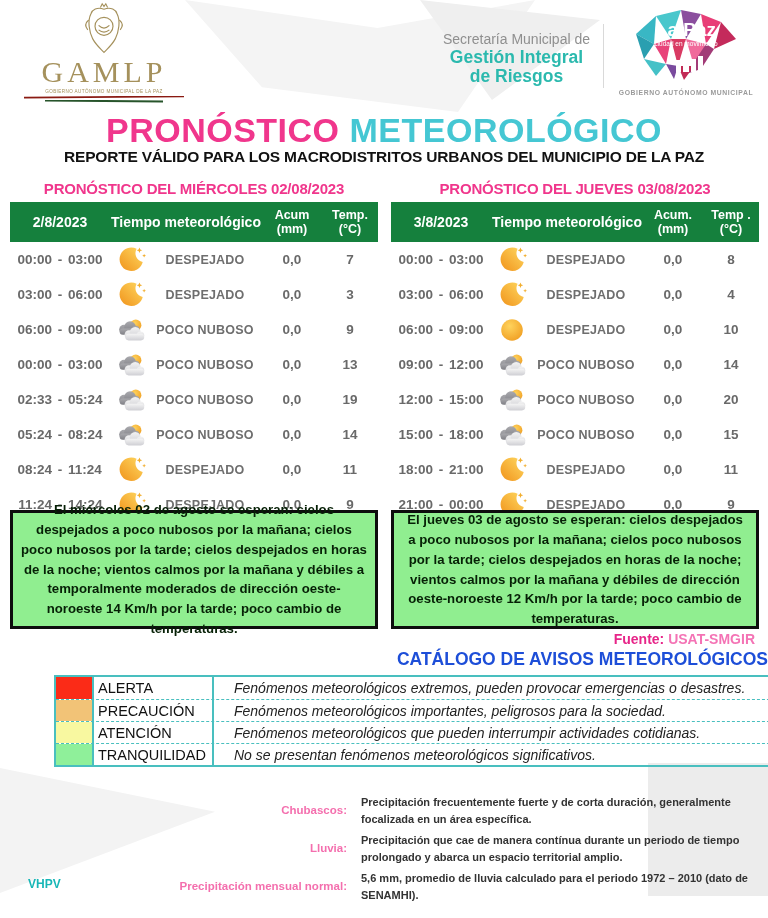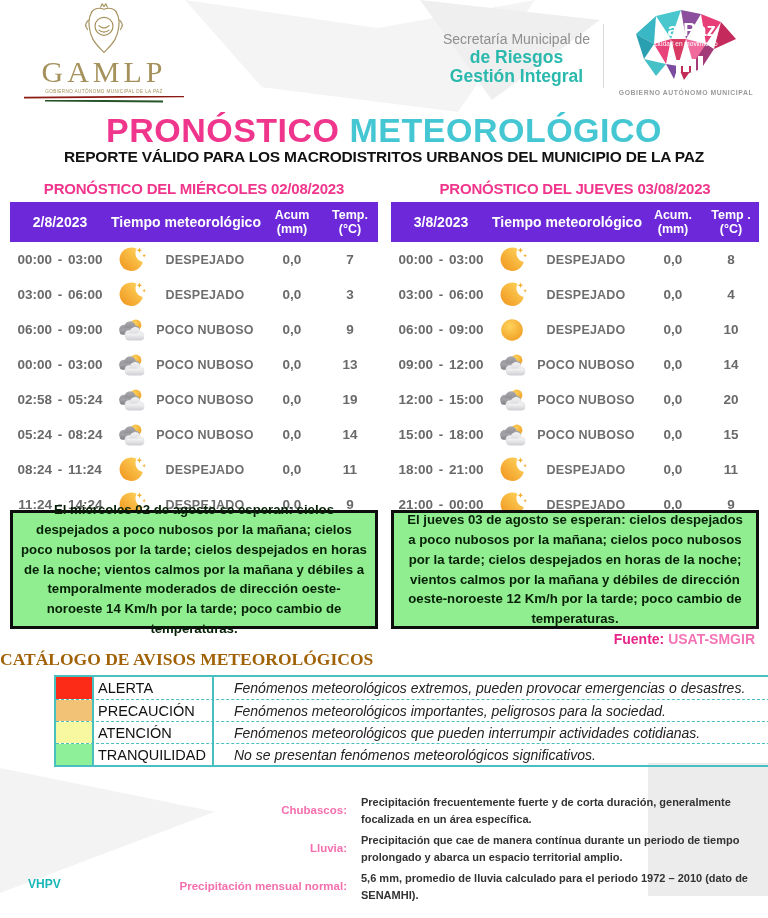--- a/index.html
+++ b/index.html
@@ -32,21 +32,21 @@
                 font-weight:bold; font-size:34px; letter-spacing:.5px; }
   .main-title .t1 { color:#f0368c; } .main-title .t2 { color:#45c7d3; }
   .subtitle { position:absolute; top:148px; width:100%; text-align:center;
               font-weight:bold; font-size:15.5px; letter-spacing:-.2px; color:#111; }
 
   
   .forecast { position:absolute; top:168px; left:10px; display:flex; gap:13px; }
   .fcol { width:368px;margin-top:12px; }
   .fheading { height:22px; color:#f0368c; font-weight:bold; font-size:15px;
               text-align:center; letter-spacing:-.2px; }
-  .thead { display:flex; align-items:center; background:#6d28d9; color:#fff;
+  .thead { display:flex; align-items:center; background:#15803d; color:#fff;
            font-weight:bold; height:40px; }
   .col-date { width:100px; text-align:center; font-size:14px; }
   .col-weather { width:152px; text-align:center; font-size:14px; }
   .col-acum, .col-temp { width:60px; text-align:center; font-size:12.5px; line-height:1.15; }
   .col-temp { width:56px; }
   .trow { display:flex; align-items:center; height:35px; color:#696969; }
   .c-time { width:100px; display:flex; justify-content:center; font-size:13.5px; font-weight:600; }
   .c-time .ts { width:40px; text-align:right; } .c-time .td { width:16px; text-align:center; }
   .c-time .te { width:40px; text-align:left; }
   .c-weather { width:152px; display:flex; align-items:center; }
@@ -58,22 +58,22 @@
 
   
   .summaries { position:absolute; top:510px; left:10px; display:flex; gap:13px; }
   .summary { width:368px; height:119px; background:#90ee90; border:3px solid #0d0d0d;
              display:flex; align-items:center; justify-content:center; text-align:center;
              padding:4px 8px; font-weight:bold; font-size:13.2px; line-height:1.5; color:#062006; }
   .fuente { position:absolute; top:631px; right:13px; font-weight:bold; font-size:14px; }
   .fuente .lbl { color:#e72589;margin-top:24px; } .fuente .val { color:#f473b5; }
 
   
-  .catalog-title { position:absolute; top:649px; width:100%; text-align:left;
-                   font-weight:bold; font-size:17.5px; color:#a16207;font-family:Liberation Serif, serif; }
+  .catalog-title { position:absolute; top:649px; width:100%; text-align:right;
+                   font-weight:bold; font-size:17.5px; color:#1d4ed8; }
   .catalog { position:absolute; top:675px; left:10px; width:748px; border:2px solid #49bfbf;margin-left:44px; }
   .crow { display:flex; height:22px; }
   .crow + .crow { border-top:1px dashed #49bfbf; }
   .swatch { width:38px; border-right:2px solid #49bfbf; }
   .sw-alerta { background:#fb2b17; } .sw-precaucion { background:#f2c377; }
   .sw-atencion { background:#f8f8a0; } .sw-tranquilidad { background:#8ff09a; }
   .level { width:120px; border-right:2px solid #49bfbf; display:flex; align-items:center;
            padding-left:4px; font-size:14.5px; color:#111; }
   .cdesc { flex:1; display:flex; align-items:center; padding-left:20px; font-style:italic;
            font-size:14px; color:#222; }
@@ -153,22 +153,22 @@
       </g>
     </svg>
     <div class="gamlp-name">GAMLP</div>
     <div class="gamlp-sub">GOBIERNO AUTÓNOMO MUNICIPAL DE LA PAZ</div>
     <div class="bar-red"></div>
     <div class="bar-green"></div>
   </div>
 
   <div class="secretaria z">
     <div class="l1">Secretaría Municipal de</div>
+    <div class="l2">Gestión Integral</div>
     <div class="l2">de Riesgos</div>
-    <div class="l2">Gestión Integral</div>
   </div>
   <div class="hdr-divider z"></div>
 
   <div class="lapaz z">
     <svg width="126" height="80" viewBox="0 0 120 80">
       <polygon points="10,30 30,12 28,40" fill="#39b7c4"></polygon>
       <polygon points="30,12 55,6 45,35" fill="#49c7cc"></polygon>
       <polygon points="55,6 75,10 60,35" fill="#8b4f9e"></polygon>
       <polygon points="75,10 95,18 80,40" fill="#e83e77"></polygon>
       <polygon points="95,18 110,35 88,45" fill="#c42a5b"></polygon>
@@ -267,21 +267,21 @@
             <svg class="wicon">
               <use href="#icon-cloud-sun"></use>
             </svg>
             <span class="wlabel">POCO NUBOSO</span>
           </div>
           <div class="c-acum">0,0</div>
           <div class="c-temp">13</div>
         </div>
       <div class="trow">
           <div class="c-time">
-            <span class="ts">02:58</span>
+            <span class="ts">02:33</span>
             <span class="td">-</span>
             <span class="te">05:24</span>
           </div>
           <div class="c-weather">
             <svg class="wicon">
               <use href="#icon-cloud-sun"></use>
             </svg>
             <span class="wlabel">POCO NUBOSO</span>
           </div>
           <div class="c-acum">0,0</div>

